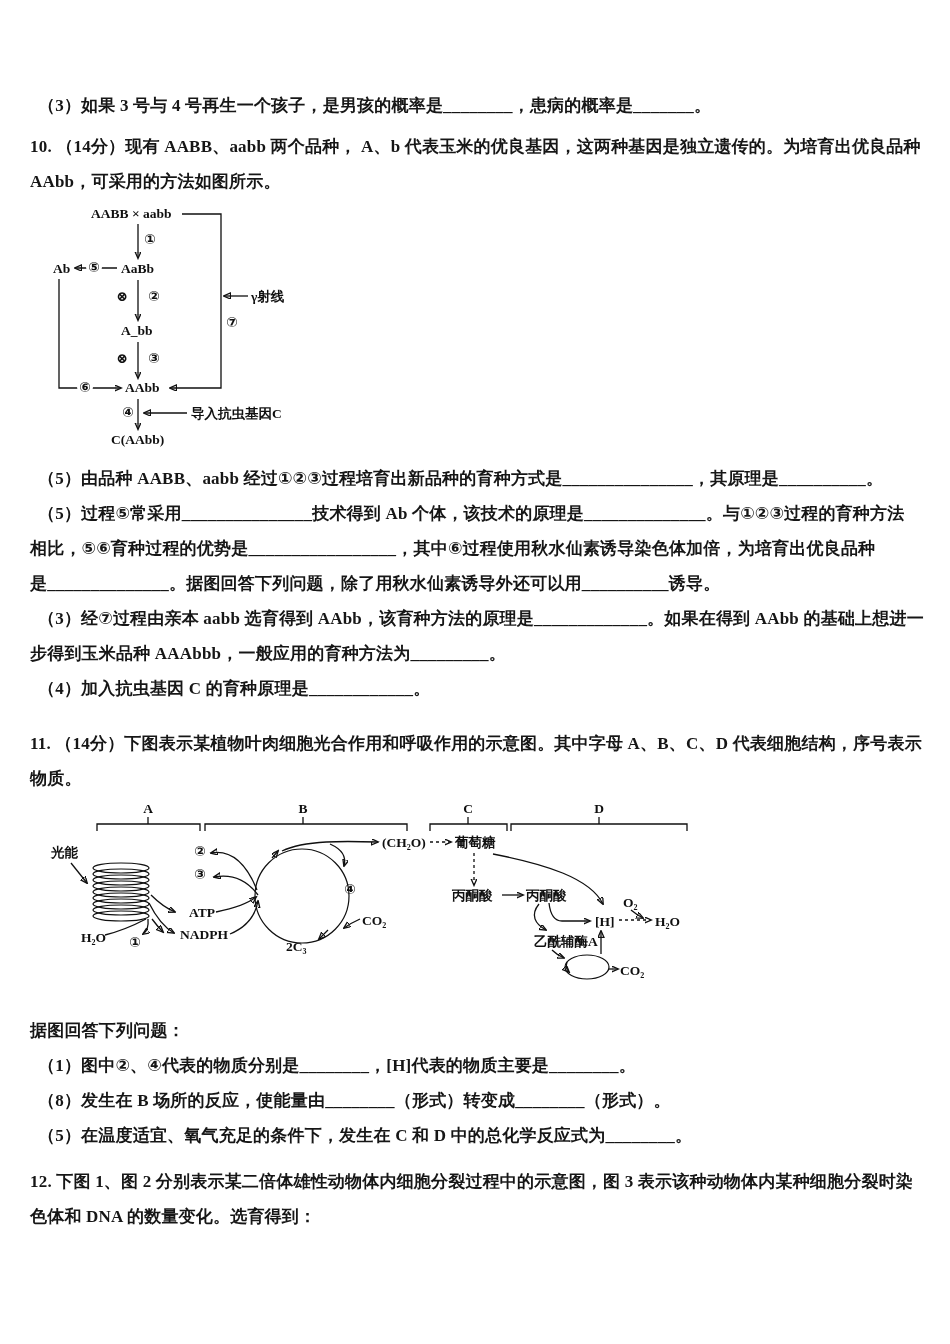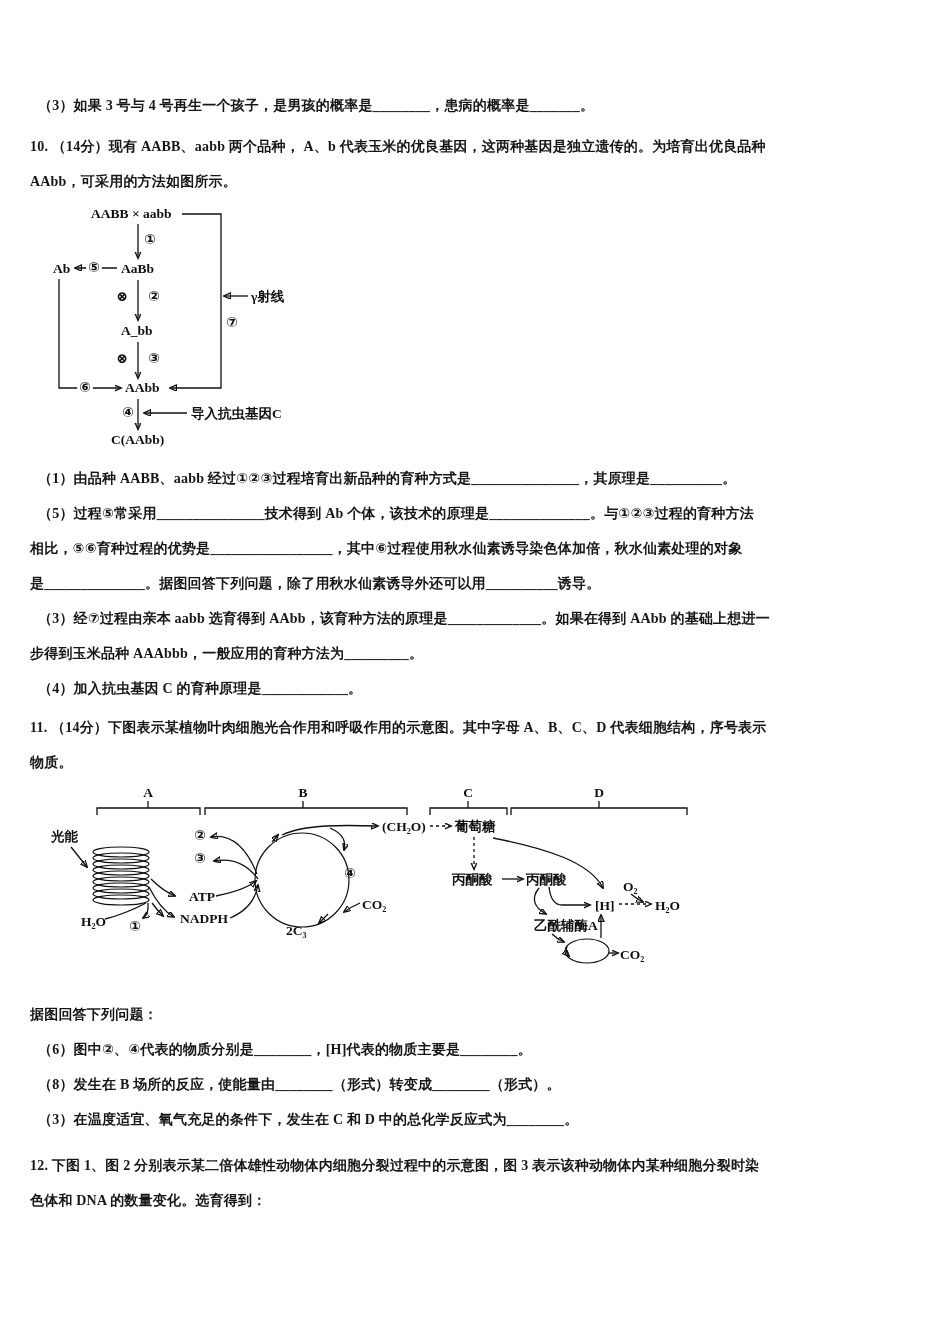--- a/index.html
+++ b/index.html
@@ -3,21 +3,21 @@
 <meta charset="utf-8">
 <style>
   html,body{margin:0;padding:0;}
   body{
     width:950px;height:1344px;
     background:#ffffff;
     font-family:"Liberation Serif","DejaVu Serif","DejaVu Sans",serif;
     font-weight:bold;color:#161616;overflow:hidden;
   }
   .page{padding:88px 14px 20px 30px;}
-  .line{font-size:14px;line-height:35px;white-space:nowrap;letter-spacing:0.2px;}
+  .line{font-size:17px;line-height:35px;white-space:nowrap;letter-spacing:0.2px;}
   .line.indent{padding-left:8px;}
   .diagram{display:block;}
   #breeding-svg{margin:2px 0 6px 15px;}
   #cell-svg{margin:4px 0 2px 15px;}
   svg text{font-size:13.5px;font-weight:bold;fill:#101010;}
   svg text.circ{font-size:14px;}
   svg path,svg line{stroke:#101010;stroke-width:1.3;fill:none;}
   svg ellipse,svg circle.cyc{stroke:#101010;stroke-width:1.2;fill:none;}
 </style>
 </head>
@@ -85,29 +85,29 @@
     <g>
       <path d="M93,198 L93,228" marker-end="url(#ah1)"></path>
       <text class="circ" x="83" y="216" text-anchor="middle">④</text>
       <path d="M142,212 L99,212" marker-end="url(#ah1)"></path>
       <text x="146" y="217">导入抗虫基因C</text>
     </g>
 
     <text x="66" y="243">C(AAbb)</text>
   </svg>
 
-  <div class="line indent" style="margin-top:10px">（1）由品种 AABB、aabb 经过①②③过程培育出新品种的育种方式是_______________，其原理是__________。</div>
+  <div class="line indent" style="margin-top:10px">（5）由品种 AABB、aabb 经过①②③过程培育出新品种的育种方式是_______________，其原理是__________。</div>
   <div class="line indent">（5）过程⑤常采用_______________技术得到 Ab 个体，该技术的原理是______________。与①②③过程的育种方法</div>
-  <div class="line">相比，⑤⑥育种过程的优势是_________________，其中⑥过程使用秋水仙素诱导染色体加倍，秋水仙素处理的对象</div>
+  <div class="line">相比，⑤⑥育种过程的优势是_________________，其中⑥过程使用秋水仙素诱导染色体加倍，为培育出优良品种</div>
   <div class="line">是______________。据图回答下列问题，除了用秋水仙素诱导外还可以用__________诱导。</div>
   <div class="line indent">（3）经⑦过程由亲本 aabb 选育得到 AAbb，该育种方法的原理是_____________。如果在得到 AAbb 的基础上想进一</div>
   <div class="line">步得到玉米品种 AAAbbb，一般应用的育种方法为_________。</div>
   <div class="line indent">（4）加入抗虫基因 C 的育种原理是____________。</div>
 
-  <div class="line" style="margin-top:4px">11. （14分）下图表示某植物叶肉细胞光合作用和呼吸作用的示意图。其中字母 A、B、C、D 代表细胞结构，序号表示</div>
+  <div class="line" style="margin-top:20px">11. （14分）下图表示某植物叶肉细胞光合作用和呼吸作用的示意图。其中字母 A、B、C、D 代表细胞结构，序号表示</div>
   <div class="line">物质。</div>
 
   <svg id="cell-svg" class="diagram" width="670" height="205" viewBox="0 0 670 205">
     <defs>
       <marker id="ah2" markerWidth="8" markerHeight="8" refX="6.5" refY="3" orient="auto" markerUnits="userSpaceOnUse">
         <path d="M0,0 L7,3 L0,6 Z" fill="#101010" stroke="none"></path>
       </marker>
     </defs>
 
     <g>
@@ -191,20 +191,20 @@
       <path d="M556,154 L556,131" marker-end="url(#ah2)"></path>
       <text x="550" y="126">[H]</text>
       <path d="M574,120 L606,120" stroke-dasharray="3,3" marker-end="url(#ah2)"></path>
       <text x="578" y="107">O₂</text>
       <path d="M586,110 Q592,115 598,118" marker-end="url(#ah2)"></path>
       <text x="610" y="126">H₂O</text>
     </g>
   </svg>
 
   <div class="line" style="margin-top:8px">据图回答下列问题：</div>
-  <div class="line indent">（6）图中②、④代表的物质分别是________，[H]代表的物质主要是________。</div>
+  <div class="line indent">（1）图中②、④代表的物质分别是________，[H]代表的物质主要是________。</div>
   <div class="line indent">（8）发生在 B 场所的反应，使能量由________（形式）转变成________（形式）。</div>
-  <div class="line indent">（3）在温度适宜、氧气充足的条件下，发生在 C 和 D 中的总化学反应式为________。</div>
+  <div class="line indent">（5）在温度适宜、氧气充足的条件下，发生在 C 和 D 中的总化学反应式为________。</div>
 
   <div class="line" style="margin-top:11px">12. 下图 1、图 2 分别表示某二倍体雄性动物体内细胞分裂过程中的示意图，图 3 表示该种动物体内某种细胞分裂时染</div>
   <div class="line">色体和 DNA 的数量变化。选育得到：</div>
 
 </div>
 
 </body></html>

